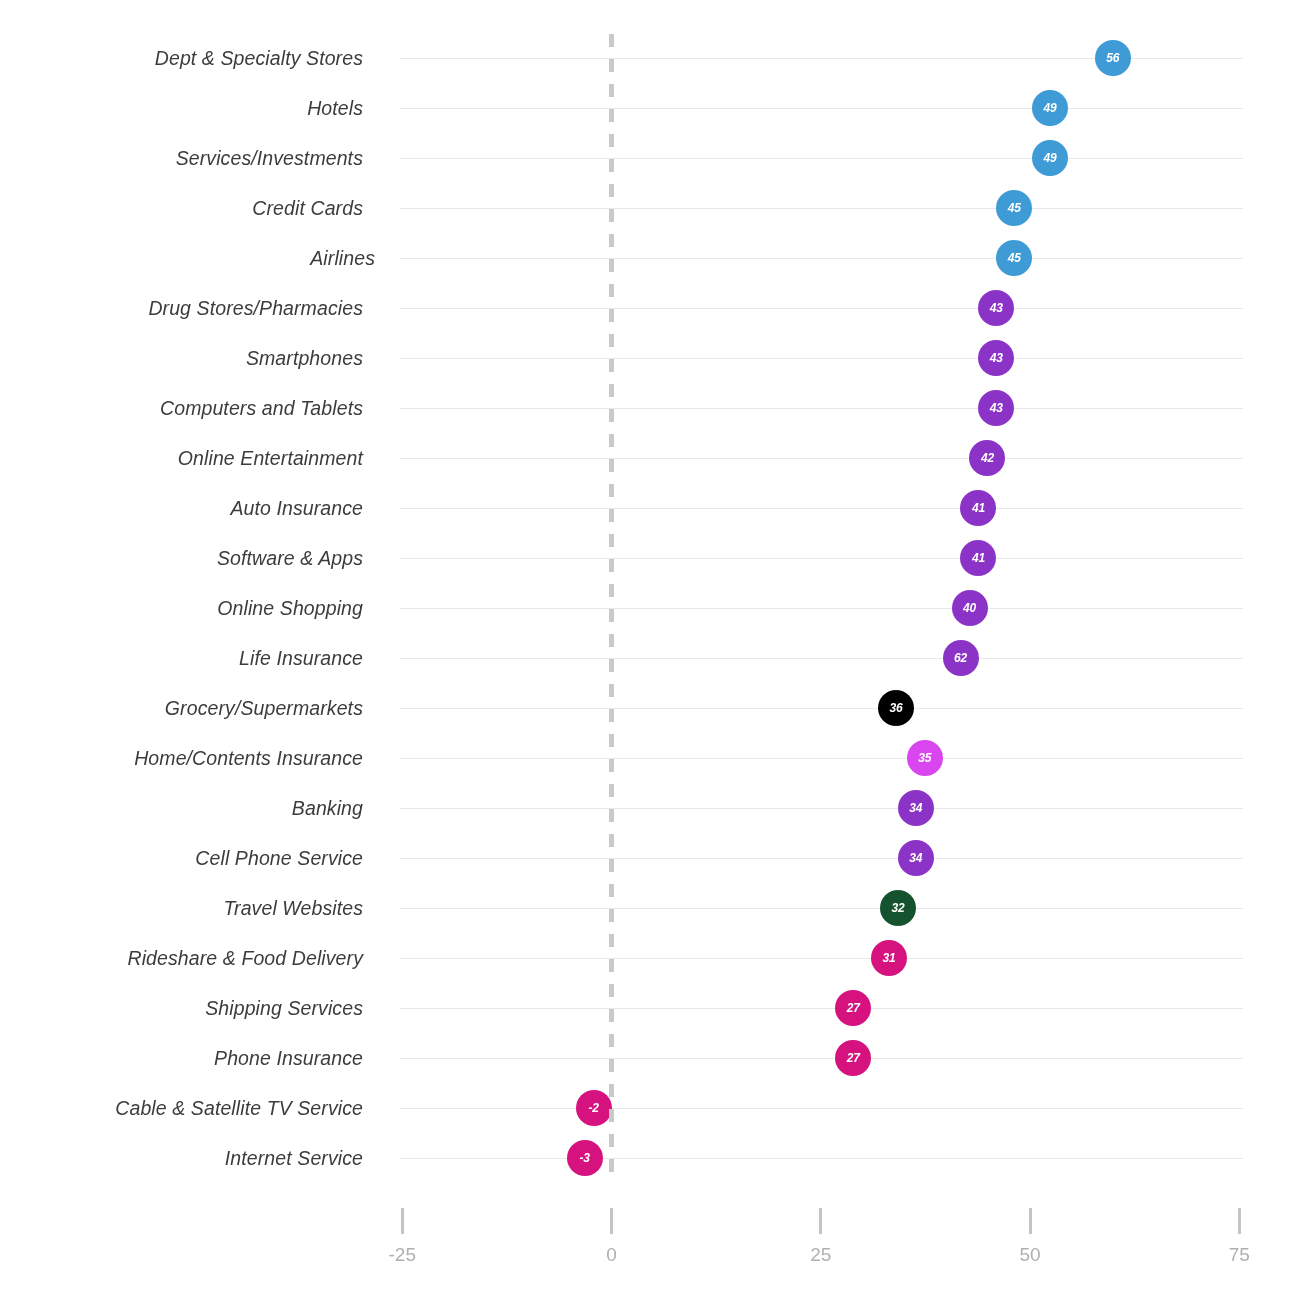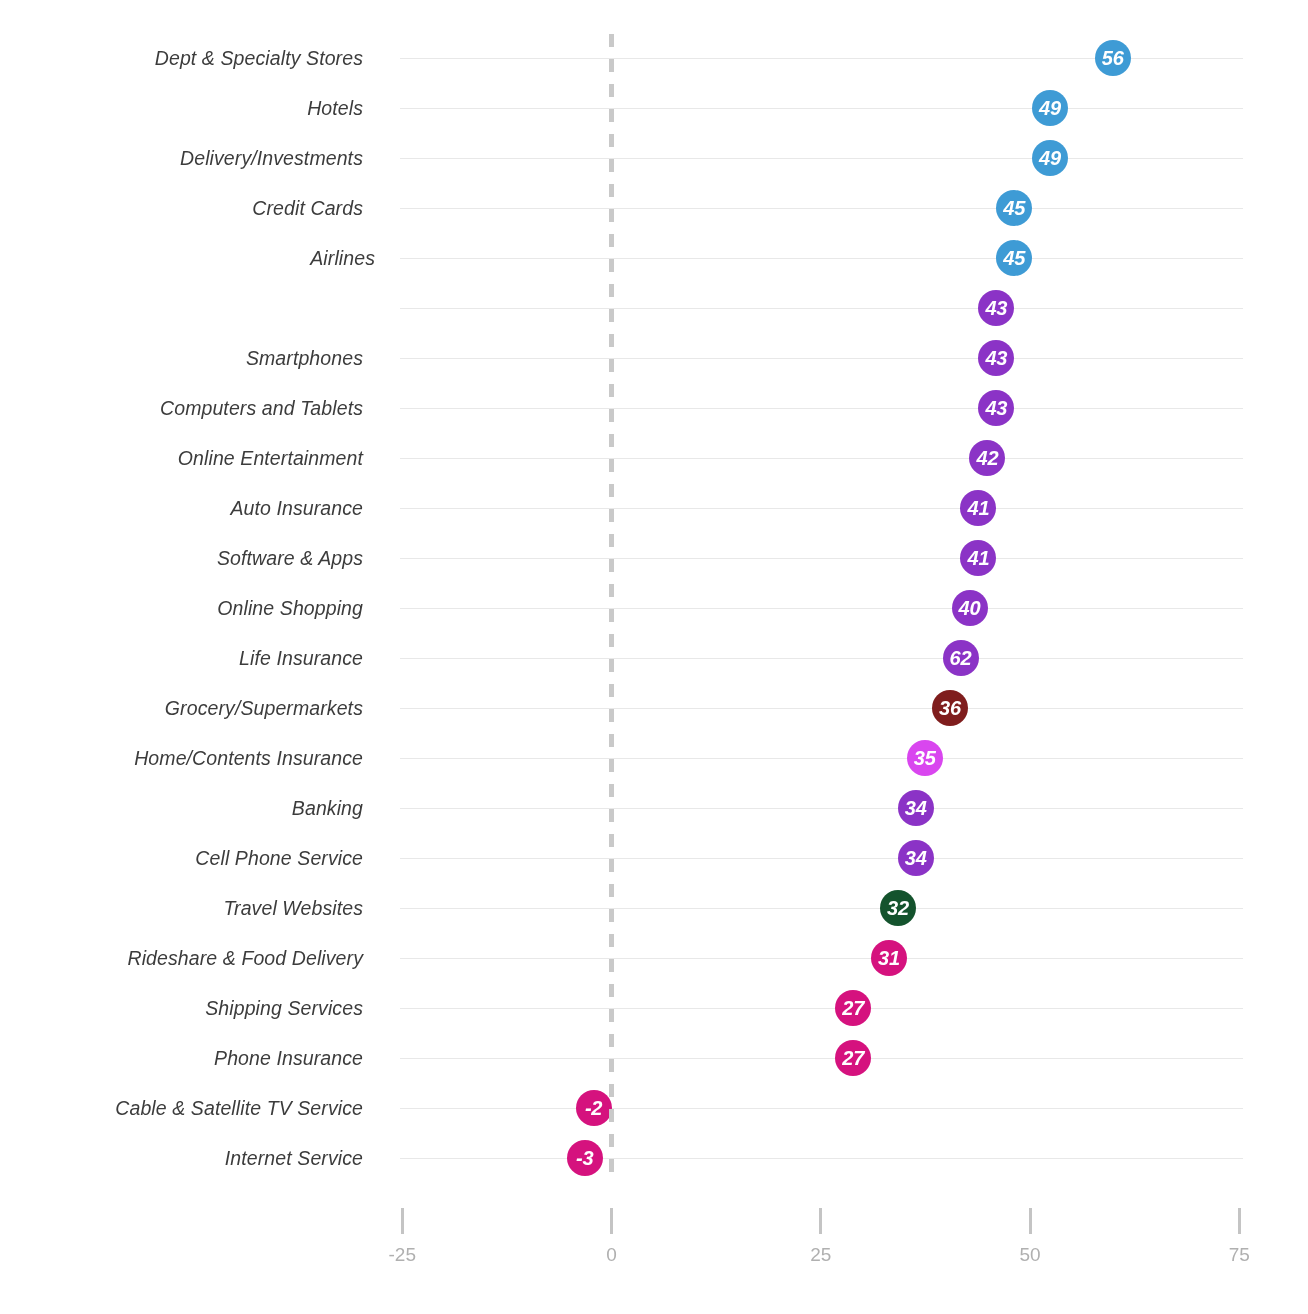--- a/index.html
+++ b/index.html
@@ -71,21 +71,21 @@
   
   .marker {
     position: absolute;
     top: 25px;
     width: 36px;
     height: 36px;
     margin-left: -18px;
     margin-top: -18px;
     border-radius: 50%;
     color: #ffffff;
-    font-size: 20px;
+    font-size: 12px;
     font-weight: bold;
     line-height: 36px;
     text-align: center;
     letter-spacing: -0.2px;
     box-sizing: border-box;
   }
 
   
   #x-axis {
     position: absolute;
@@ -124,35 +124,36 @@
         <div class="cat-label">Dept &amp; Specialty Stores</div>
         <div class="marker" style="left: 1112.7px; background: rgb(62, 155, 213);">56</div>
       </div>
       <div class="row" style="top: 83px;">
         <div class="gridline"></div>
         <div class="cat-label">Hotels</div>
         <div class="marker" style="left: 1050.05px; background: rgb(62, 155, 213);">49</div>
       </div>
       <div class="row" style="top: 133px;">
         <div class="gridline"></div>
-        <div class="cat-label">Delivery/Investments</div>
+        <div class="cat-label">Services/Investments</div>
         <div class="marker" style="left: 1050.05px; background: rgb(62, 155, 213);">49</div>
       </div>
       <div class="row" style="top: 183px;">
         <div class="gridline"></div>
         <div class="cat-label">Credit Cards</div>
         <div class="marker" style="left: 1014.25px; background: rgb(62, 155, 213);">45</div>
       </div>
       <div class="row" style="top: 233px; padding-left: 12px;">
         <div class="gridline"></div>
         <div class="cat-label">Airlines</div>
         <div class="marker" style="left: 1014.25px; background: rgb(62, 155, 213);">45</div>
       </div>
       <div class="row" style="top: 283px;">
         <div class="gridline"></div>
+        <div class="cat-label">Drug Stores/Pharmacies</div>
         <div class="marker" style="left: 996.35px; background: rgb(139, 51, 198);">43</div>
       </div>
       <div class="row" style="top: 333px;">
         <div class="gridline"></div>
         <div class="cat-label">Smartphones</div>
         <div class="marker" style="left: 996.35px; background: rgb(139, 51, 198);">43</div>
       </div>
       <div class="row" style="top: 383px;">
         <div class="gridline"></div>
         <div class="cat-label">Computers and Tablets</div>
@@ -179,21 +180,21 @@
         <div class="marker" style="left: 969.5px; background: rgb(139, 51, 198);">40</div>
       </div>
       <div class="row" style="top: 633px;">
         <div class="gridline"></div>
         <div class="cat-label">Life Insurance</div>
         <div class="marker" style="left: 960.55px; background: rgb(139, 51, 198);">62</div>
       </div>
       <div class="row" style="top: 683px;">
         <div class="gridline"></div>
         <div class="cat-label">Grocery/Supermarkets</div>
-        <div class="marker" style="left: 950px; background: #7f1d1d;">36</div>
+        <div class="marker" style="left: 896px; background: #000000;">36</div>
       </div>
       <div class="row" style="top: 733px;">
         <div class="gridline"></div>
         <div class="cat-label">Home/Contents Insurance</div>
         <div class="marker" style="left: 924.75px; background: #d946ef;">35</div>
       </div>
       <div class="row" style="top: 783px;">
         <div class="gridline"></div>
         <div class="cat-label">Banking</div>
         <div class="marker" style="left: 915.8px; background: rgb(139, 51, 198);">34</div>

